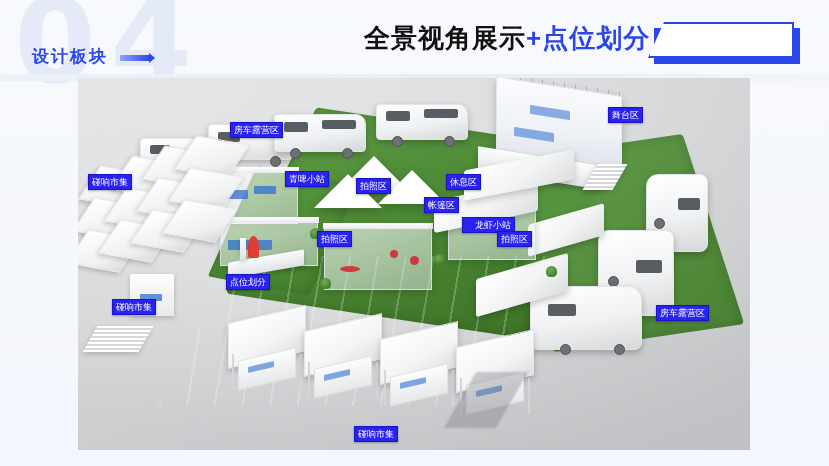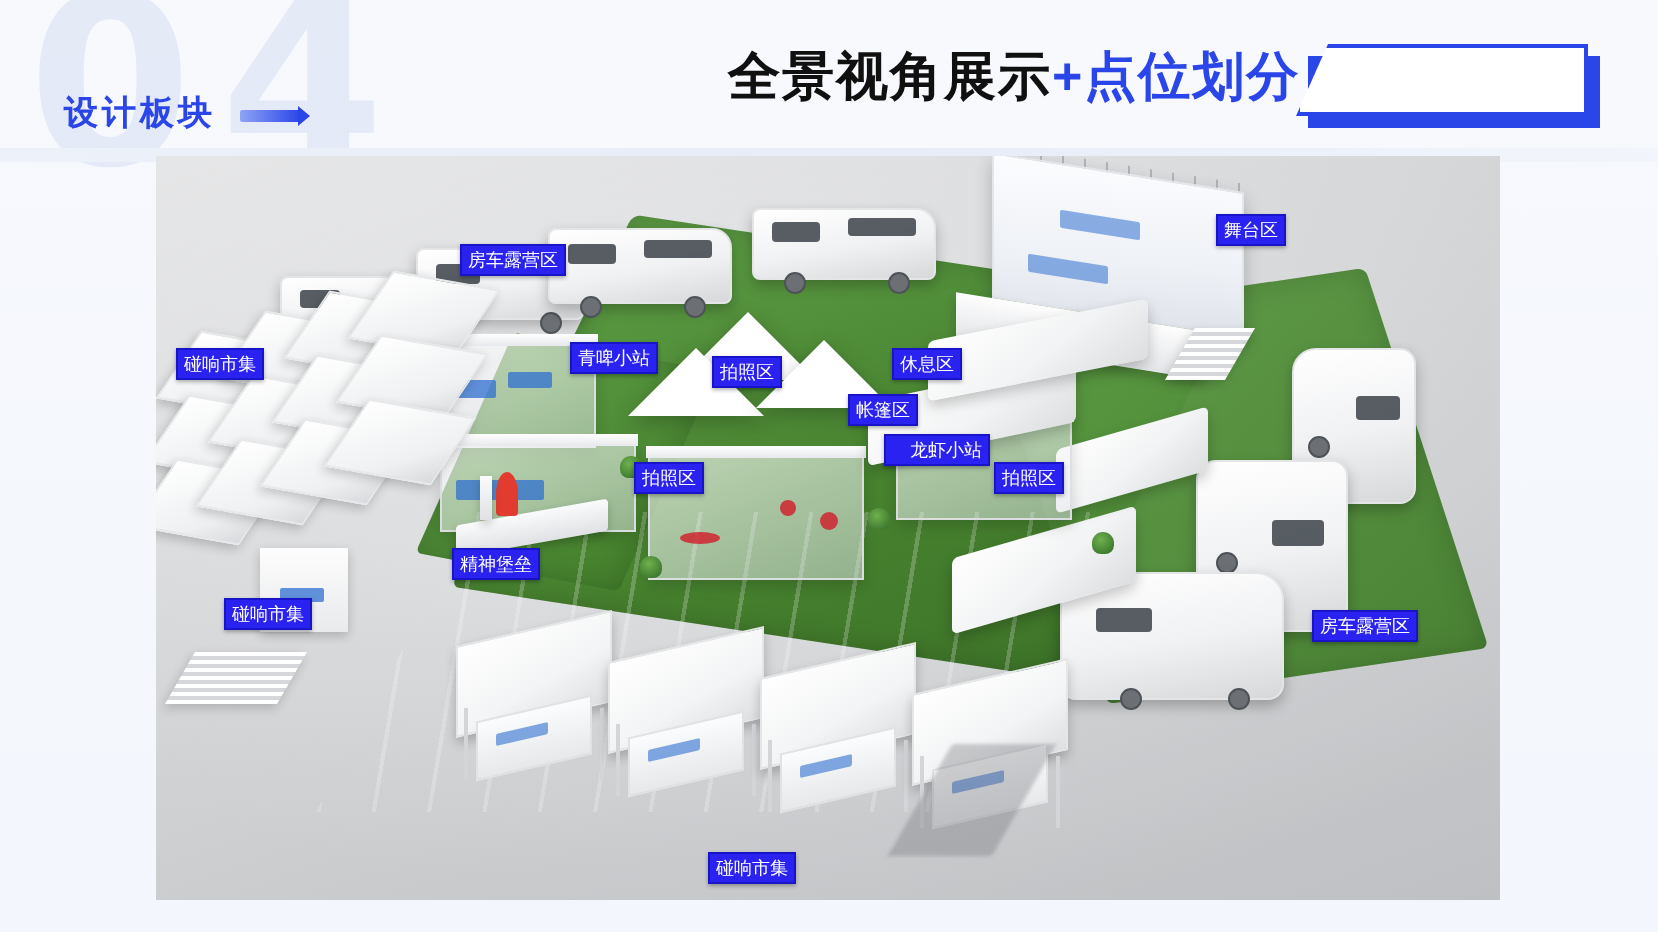--- a/index.html
+++ b/index.html
@@ -411,22 +411,22 @@
     <div class="shade" style="position:absolute;left:382px;top:294px;width:52px;height:56px;transform:skewX(-30deg);"></div>
 
     <div id="label-layer">
         <div class="lbl" style="left: 10px; top: 96px;">碰响市集</div>
         <div class="lbl" style="left: 152px; top: 44px;">房车露营区</div>
         <div class="lbl" style="left: 207px; top: 93px;">青啤小站</div>
         <div class="lbl" style="left: 278px; top: 100px;">拍照区</div>
         <div class="lbl" style="left: 368px; top: 96px;">休息区</div>
         <div class="lbl" style="left: 530px; top: 29px;">舞台区</div>
         <div class="lbl" style="left: 326px; top: 119px; margin-left: 20px;">帐篷区</div>
-        <div class="lbl" style="left: 364px; top: 139px; padding-left: 12px;">龙虾小站</div>
+        <div class="lbl" style="left: 384px; top: 139px; padding-left: 12px;">龙虾小站</div>
         <div class="lbl" style="left: 239px; top: 153px;">拍照区</div>
         <div class="lbl" style="left: 419px; top: 153px;">拍照区</div>
         <div class="lbl" style="left: 578px; top: 227px;">房车露营区</div>
         <div class="lbl" style="left: 34px; top: 221px;">碰响市集</div>
-        <div class="lbl" style="left: 148px; top: 196px;">精神堡垒</div>
+        <div class="lbl" style="left: 148px; top: 196px;">点位划分</div>
         <div class="lbl" style="left: 276px; top: 348px;">碰响市集</div>
       </div>
   </div>
 </div>
 
 </body></html>

